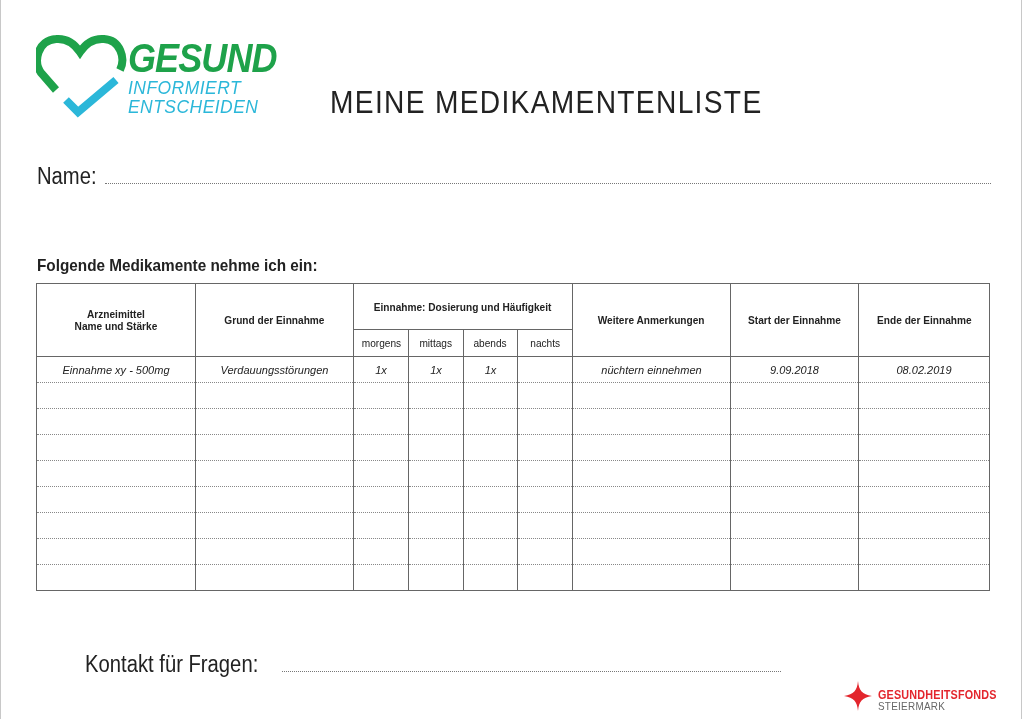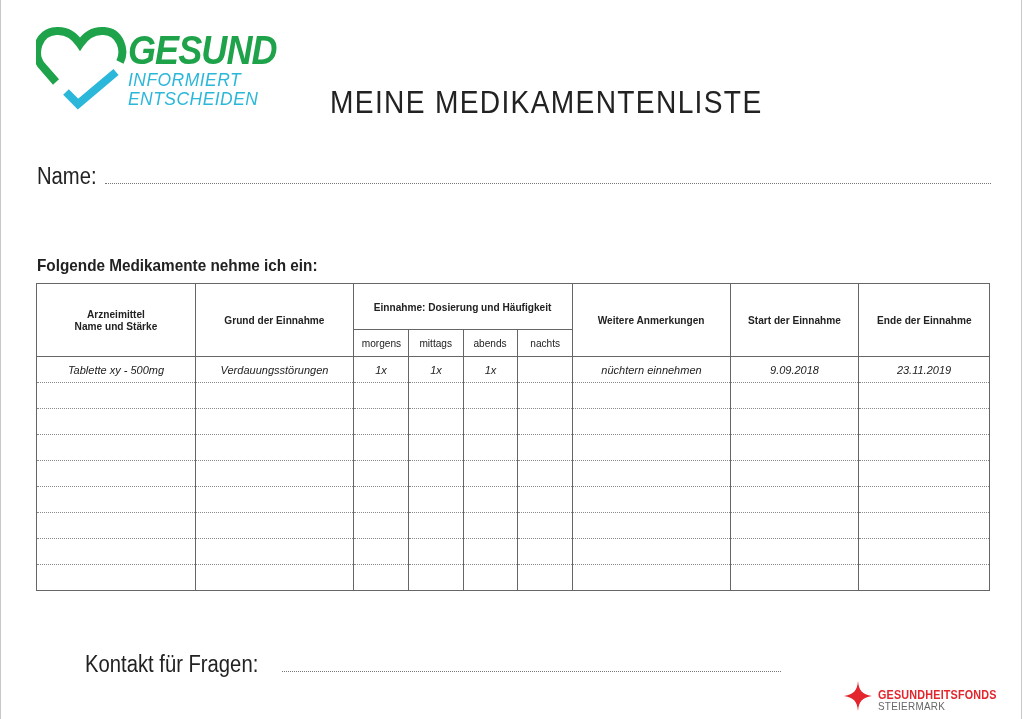--- a/index.html
+++ b/index.html
@@ -4,21 +4,21 @@
 <style>
   html, body { margin:0; padding:0; }
   body {
     width:1024px; height:719px; background:#ffffff; position:relative; overflow:hidden;
     font-family:"Liberation Sans", sans-serif; color:#222;
   }
   .page-edge-left { position:absolute; left:0; top:0; width:1px; height:719px; background:#c8c8c8; }
   .page-edge-right { position:absolute; right:2px; top:0; width:1px; height:719px; background:#c8c8c8; }
 
   
-  .logo { position:absolute; left:36px; top:26px; width:250px; height:84px;text-align:center; }
+  .logo { position:absolute; left:36px; top:34px; width:250px; height:84px;text-align:center; }
   .logo-word { position:absolute; left:92px; top:2px; font-weight:bold; font-style:italic;
     font-size:40px; letter-spacing:-1px; color:#1ea24a; line-height:44px;
     font-family:"Liberation Sans", sans-serif; transform:scaleX(0.9); transform-origin:left top; }
   .logo-sub { position:absolute; left:92px; font-style:italic; font-size:19px; color:#2bb7d9;
     line-height:20px; letter-spacing:0.5px; transform:scaleX(0.92); transform-origin:left top; }
   .logo-sub.l1 { top:44px; }
   .logo-sub.l2 { top:63px; }
 
   .title { position:absolute; left:330px; top:84px; font-size:32px; letter-spacing:1.5px;
     color:#222; font-family:"Liberation Sans", sans-serif; transform:scaleX(0.88); transform-origin:left top; }
@@ -104,29 +104,29 @@
     </tr>
     <tr>
       <th class="sub"><span class="cond">morgens</span></th>
       <th class="sub"><span class="cond">mittags</span></th>
       <th class="sub"><span class="cond">abends</span></th>
       <th class="sub"><span class="cond">nachts</span></th>
     </tr>
   </thead>
   <tbody>
     <tr>
-      <td>Tablette xy - 500mg</td>
+      <td>Einnahme xy - 500mg</td>
       <td>Verdauungsstörungen</td>
       <td>1x</td>
       <td>1x</td>
       <td>1x</td>
       <td></td>
       <td>nüchtern einnehmen</td>
       <td>9.09.2018</td>
-      <td>23.11.2019</td>
+      <td>08.02.2019</td>
     </tr>
     <tr>
       <td></td>
       <td></td>
       <td></td>
       <td></td>
       <td></td>
       <td></td>
       <td></td>
       <td></td>

